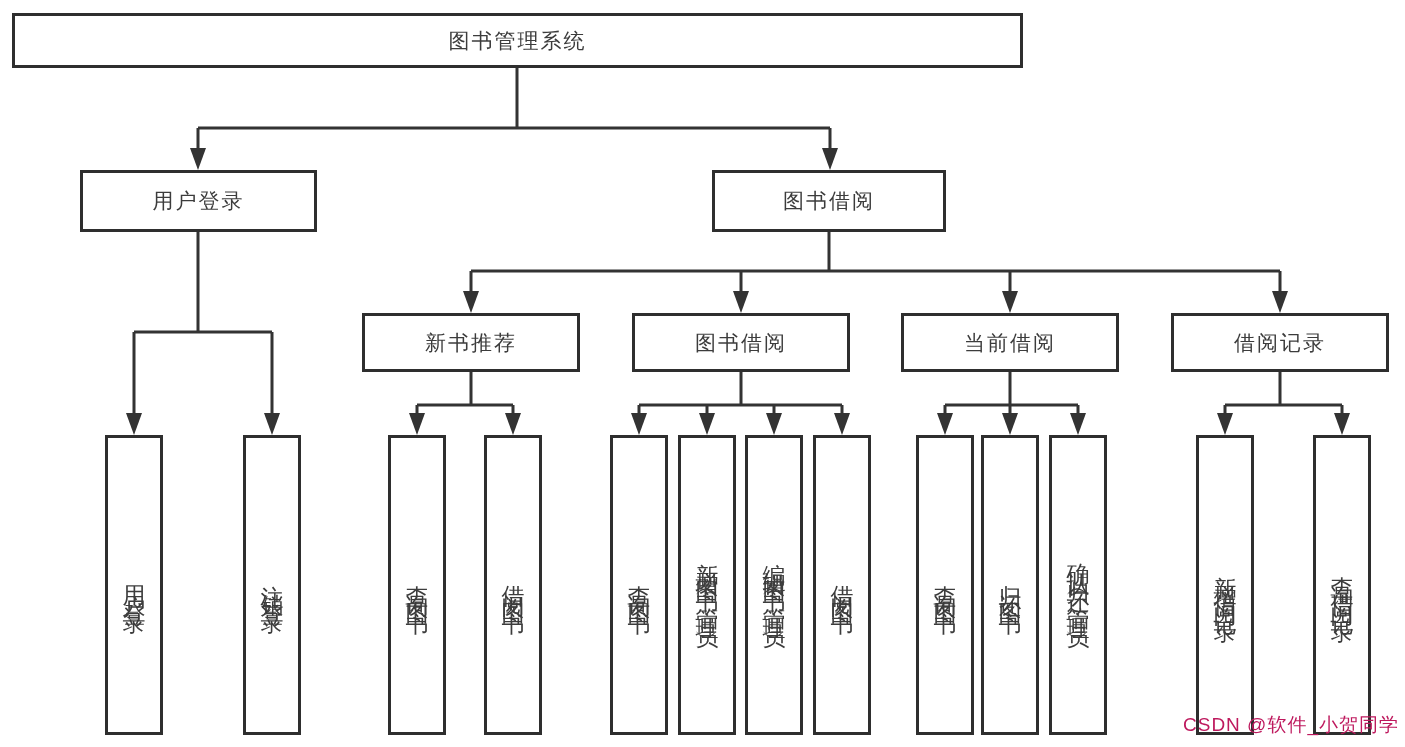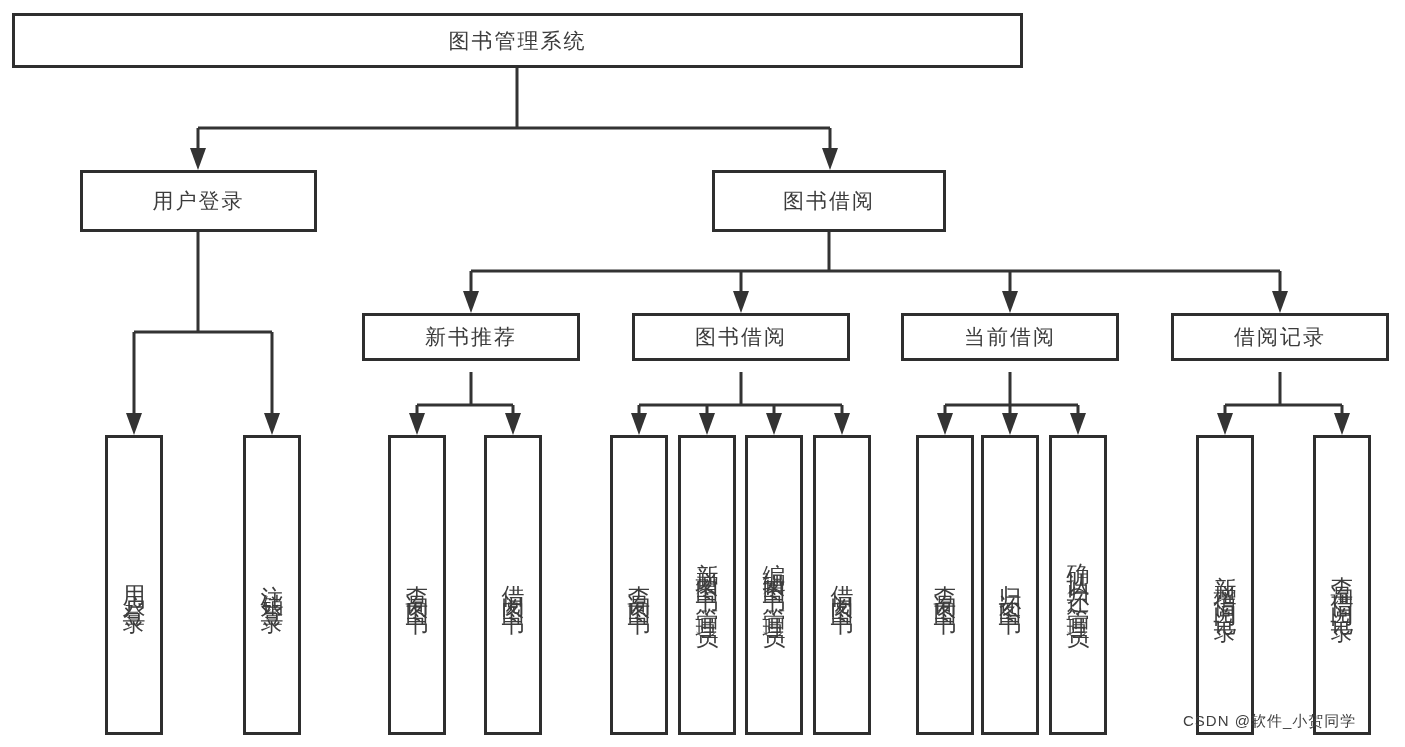--- a/index.html
+++ b/index.html
@@ -43,21 +43,21 @@
     font-size: 23px;
     letter-spacing: 9px;
     line-height: 1;
   }
   
   .n-root   { left: 12px;   top: 13px;  width: 1011px; height: 55px; }
   
   .n-login  { left: 80px;   top: 170px; width: 237px;  height: 62px; }
   .n-mgmt   { left: 712px;  top: 170px; width: 234px;  height: 62px; }
   
-  .n-l3     { top: 313px; width: 218px; height: 48px; }
+  .n-l3     { top: 313px; width: 218px; height: 59px; }
   .n-rec    { left: 362px; }
   .n-bor    { left: 632px; }
   .n-cur    { left: 901px; }
   .n-his    { left: 1171px; }
   
   .n-leaf   { top: 435px; width: 58px; height: 300px; }
   .lf-0  { left: 105px; }
   .lf-1  { left: 243px; }
   .lf-2  { left: 388px; }
   .lf-3  { left: 484px; }
@@ -67,22 +67,22 @@
   .lf-7  { left: 813px; }
   .lf-8  { left: 916px; }
   .lf-9  { left: 981px; }
   .lf-10 { left: 1049px; }
   .lf-11 { left: 1196px; }
   .lf-12 { left: 1313px; }
   .watermark {
     position: absolute;
     left: 1183px;
     top: 712px;
-    font-size: 15px;
-    color: #404040;
+    font-size: 19px;
+    color: #be185d;
     white-space: nowrap;
     letter-spacing: 1px;
   }
   .conn-line { stroke: #333333; stroke-width: 3; fill: none; }
   .conn-arrow { fill: #333333; stroke: none; }
 </style>
 </head>
 <body>
 
 <div id="canvas">

